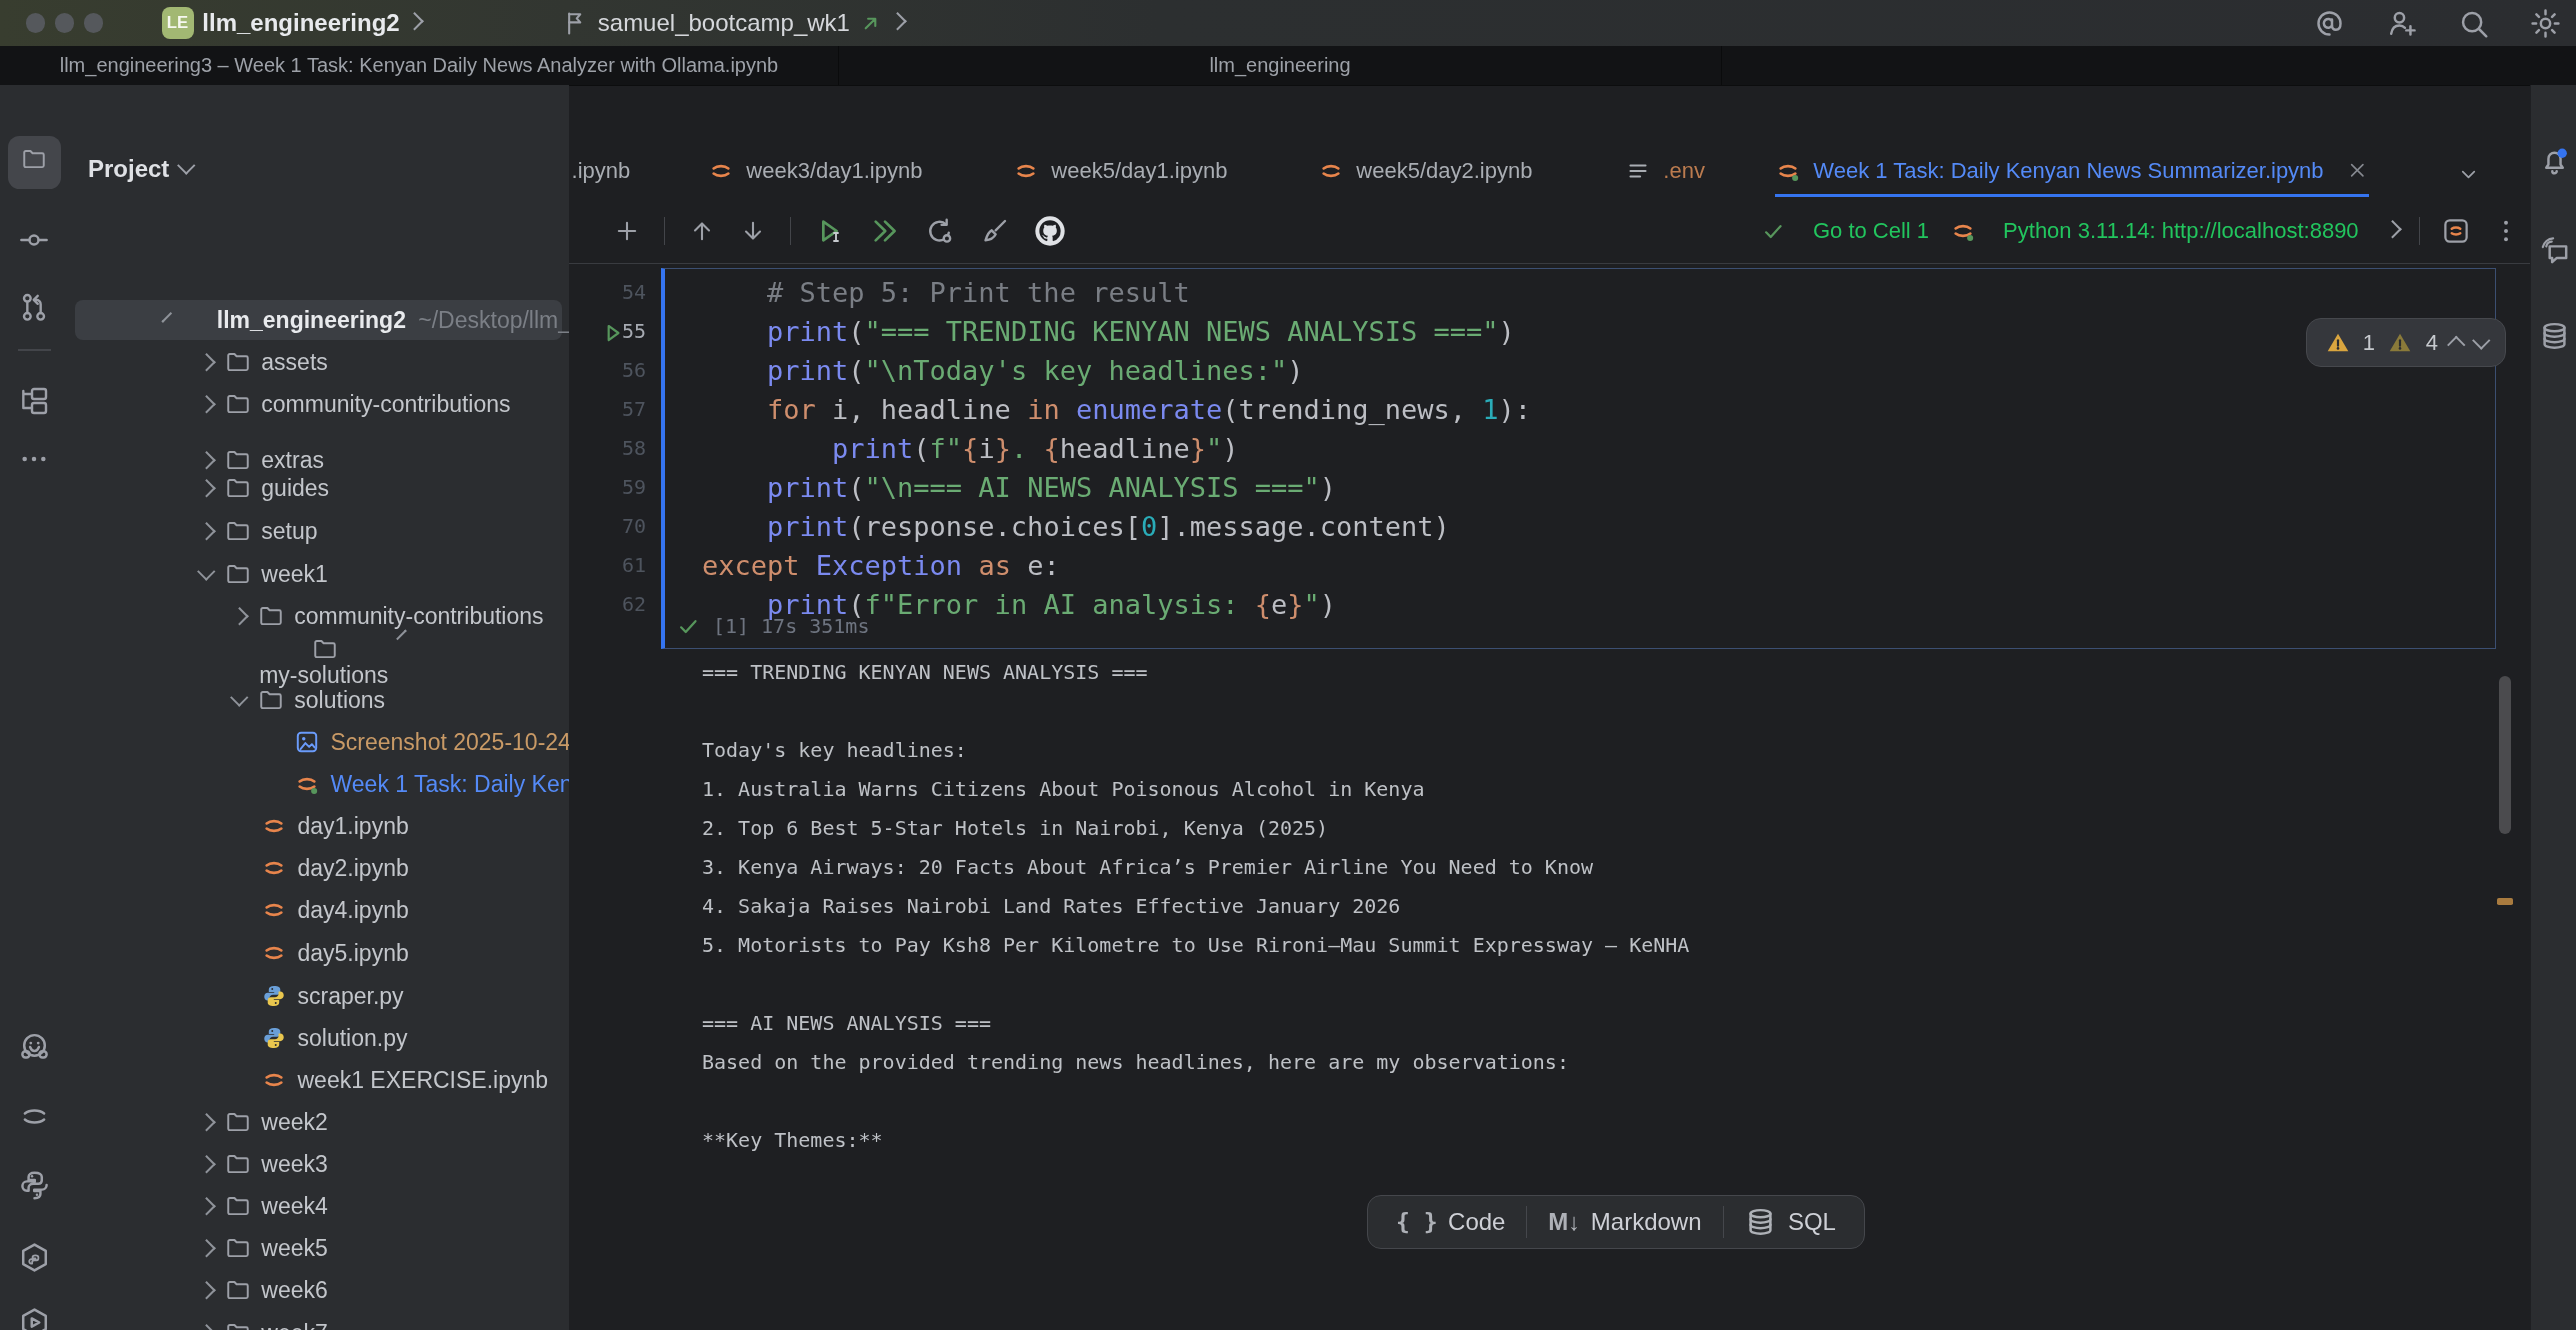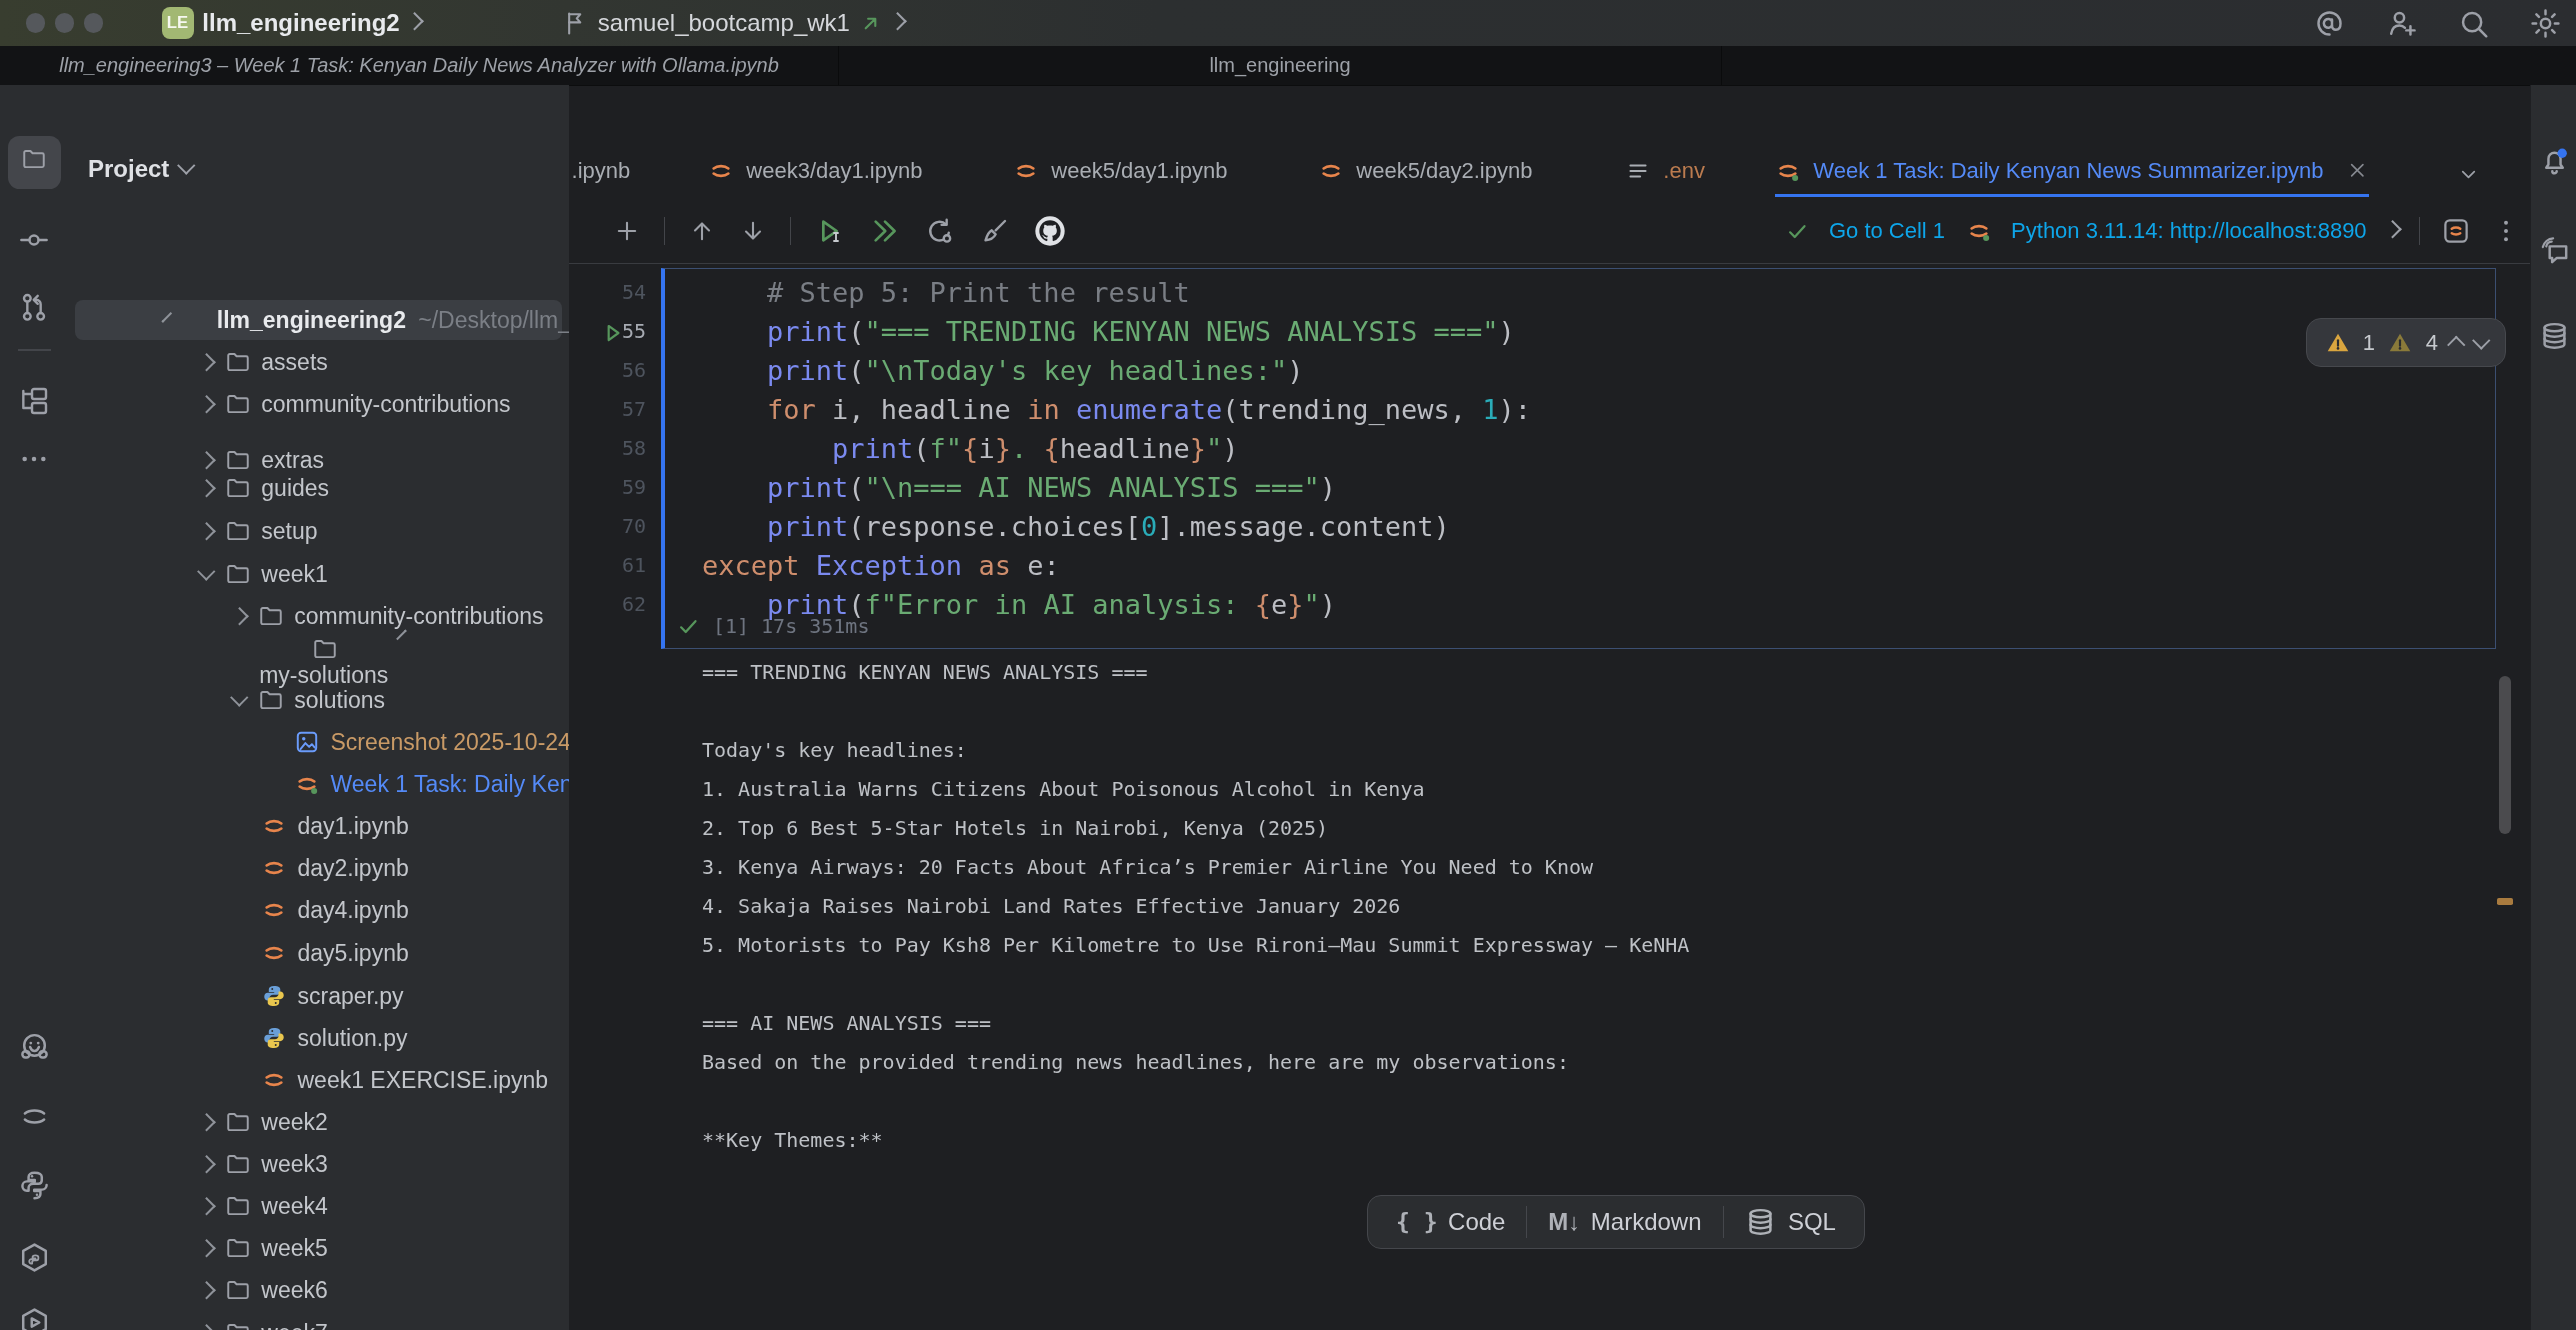--- a/index.html
+++ b/index.html
@@ -50,21 +50,21 @@
   .edtabs{position:absolute;left:569px;top:147px;width:1888px;height:51px;}
   .edtab{position:absolute;top:0;height:47px;display:flex;align-items:center;gap:12.3px;font-size:22px;color:#a9adb3;}
   .edtab.active{color:#548af7;border-bottom:3.5px solid #3574f0;}
   .tab-close{color:#85888f;margin-left:8.8px;}
   
   .nbtoolbar{position:absolute;left:569px;top:198px;width:1962px;height:66px;display:flex;
     align-items:center;gap:23px;padding-left:44px;box-sizing:border-box;}
   .nb-sep{width:0.9px;height:28px;background:#43454a;}
   .toolbar-line{position:absolute;left:569px;top:263px;width:1962px;height:0.9px;background:#393b40;}
   .nb-right{position:absolute;right:56px;top:198px;height:66px;display:flex;align-items:center;gap:21px;}
-  .nb-text{font-size:22px;color:#0ea5e9;display:flex;align-items:center;gap:19px;}
+  .nb-text{font-size:22px;color:#22c55e;display:flex;align-items:center;gap:27px;}
   
   .gutter{position:absolute;left:569px;top:273px;width:77px;text-align:right;
     font-family:"DejaVu Sans Mono",monospace;font-size:20px;line-height:39px;color:#4e545e;}
   .gutter .act{color:#a7abb3;}
   .cell-frame{position:absolute;left:661px;top:268px;width:1835px;height:381px;
     border:0.9px solid rgba(86,119,180,.55);border-left:4.4px solid #3574f0;box-sizing:border-box;}
   .code{position:absolute;left:702px;top:273px;font-family:"DejaVu Sans Mono",monospace;
     font-size:27px;line-height:39px;white-space:pre;}
   .cm{color:#7a7e85;} .kw{color:#cf8e6d;} .fn{color:#7b8af0;} .st{color:#6aab73;}
   .nu{color:#2aacb8;} .br{color:#cf8e6d;} .pl{color:#bcbec4;}
@@ -145,21 +145,21 @@
       <span class="tb-icon">
           <svg width="33" height="33" viewBox="0 0 24 24" fill="none" stroke="currentColor" stroke-width="1.8" stroke-linecap="round" stroke-linejoin="round">
             <circle cx="12" cy="12" r="3.4"></circle>
             <path d="M12 2.6v2.6M12 18.8v2.6M2.6 12h2.6M18.8 12h2.6M5.4 5.4l1.8 1.8M16.8 16.8l1.8 1.8M18.6 5.4l-1.8 1.8M7.2 16.8l-1.8 1.8"></path>
           </svg>
         </span>
     </div>
   </div>
 
   <div class="wintabs" id="wintabs">
-      <div class="wintab" style="width: 839px; font-style: italic;">
+      <div class="wintab" style="width: 839px;">
         <span>llm_engineering3 – Week 1 Task: Kenyan Daily News Analyzer with Ollama.ipynb</span>
       </div>
       <div class="wintab" style="width: 883px;">
         <span>llm_engineering</span>
       </div>
     </div>
 
   <div class="leftbar" id="leftbar">
       <div class="lb-active-bg" style="top: 51px;"></div>
       <div class="lb-item" style="top: 61px;">

